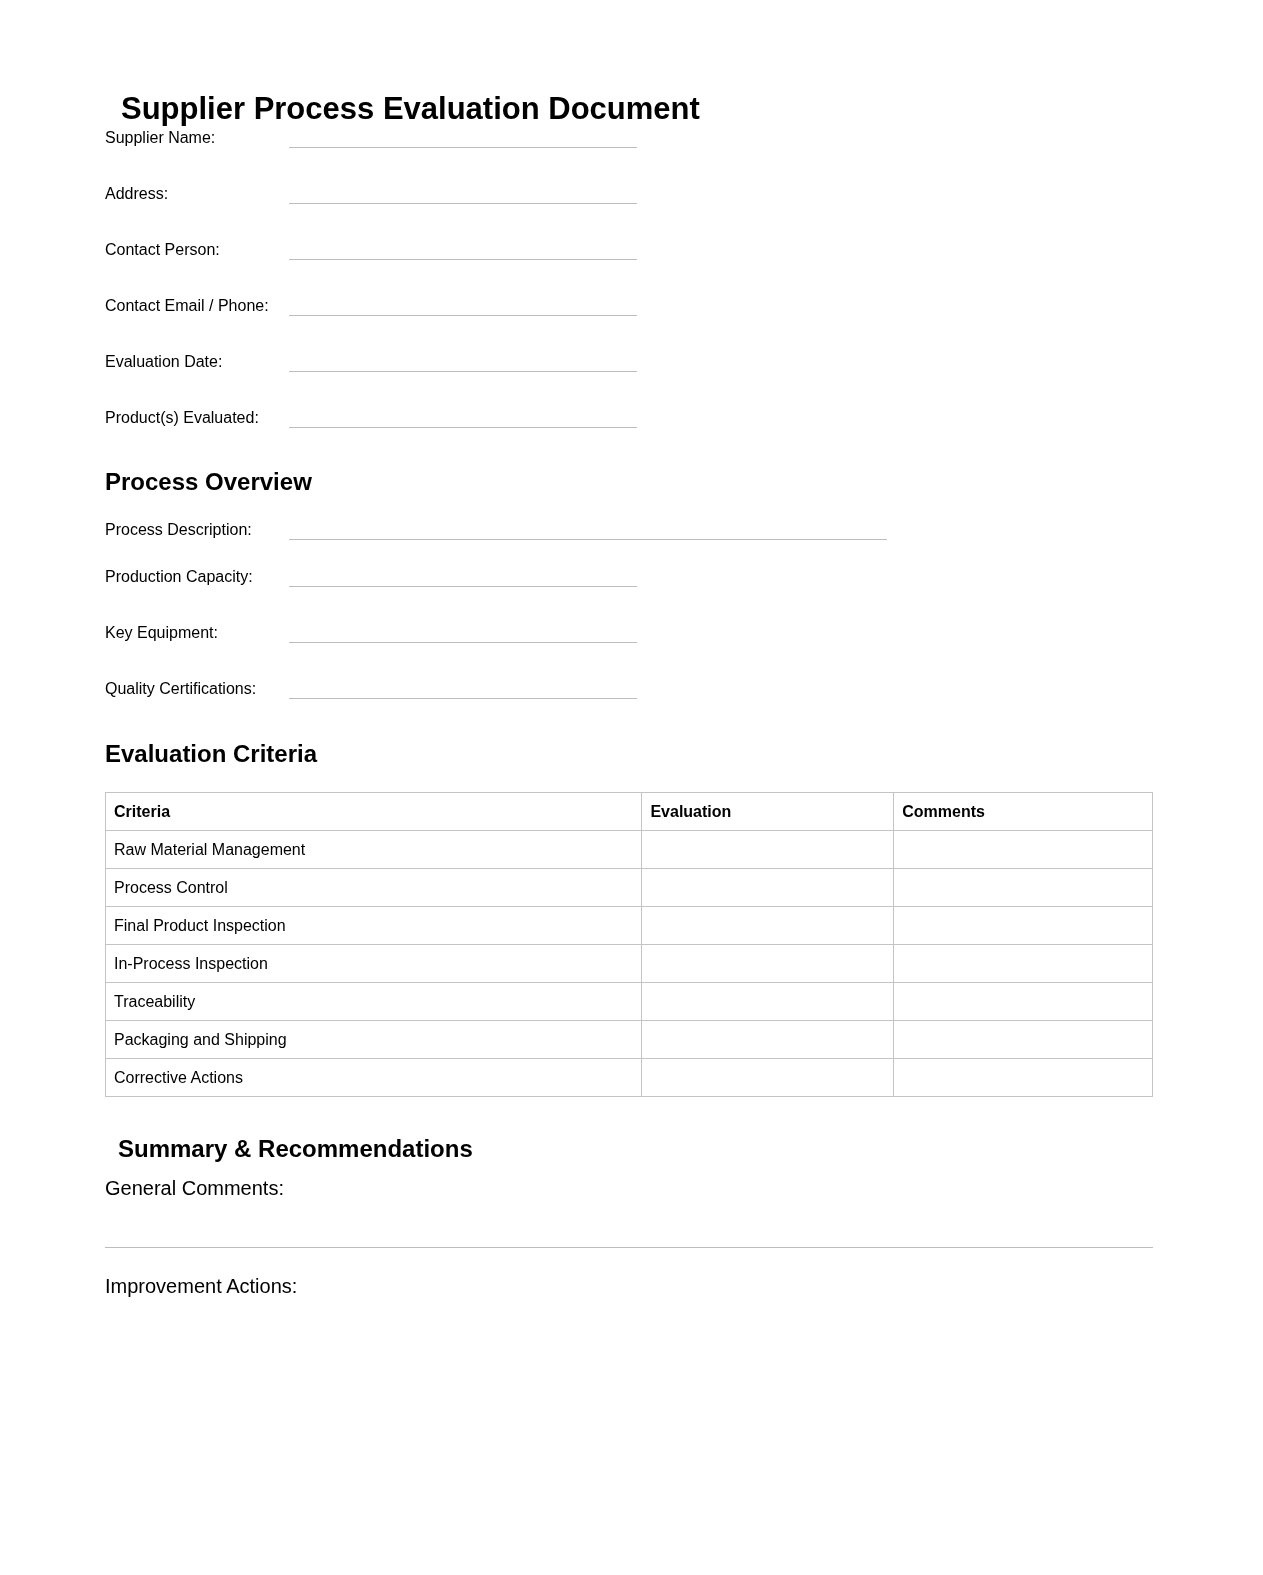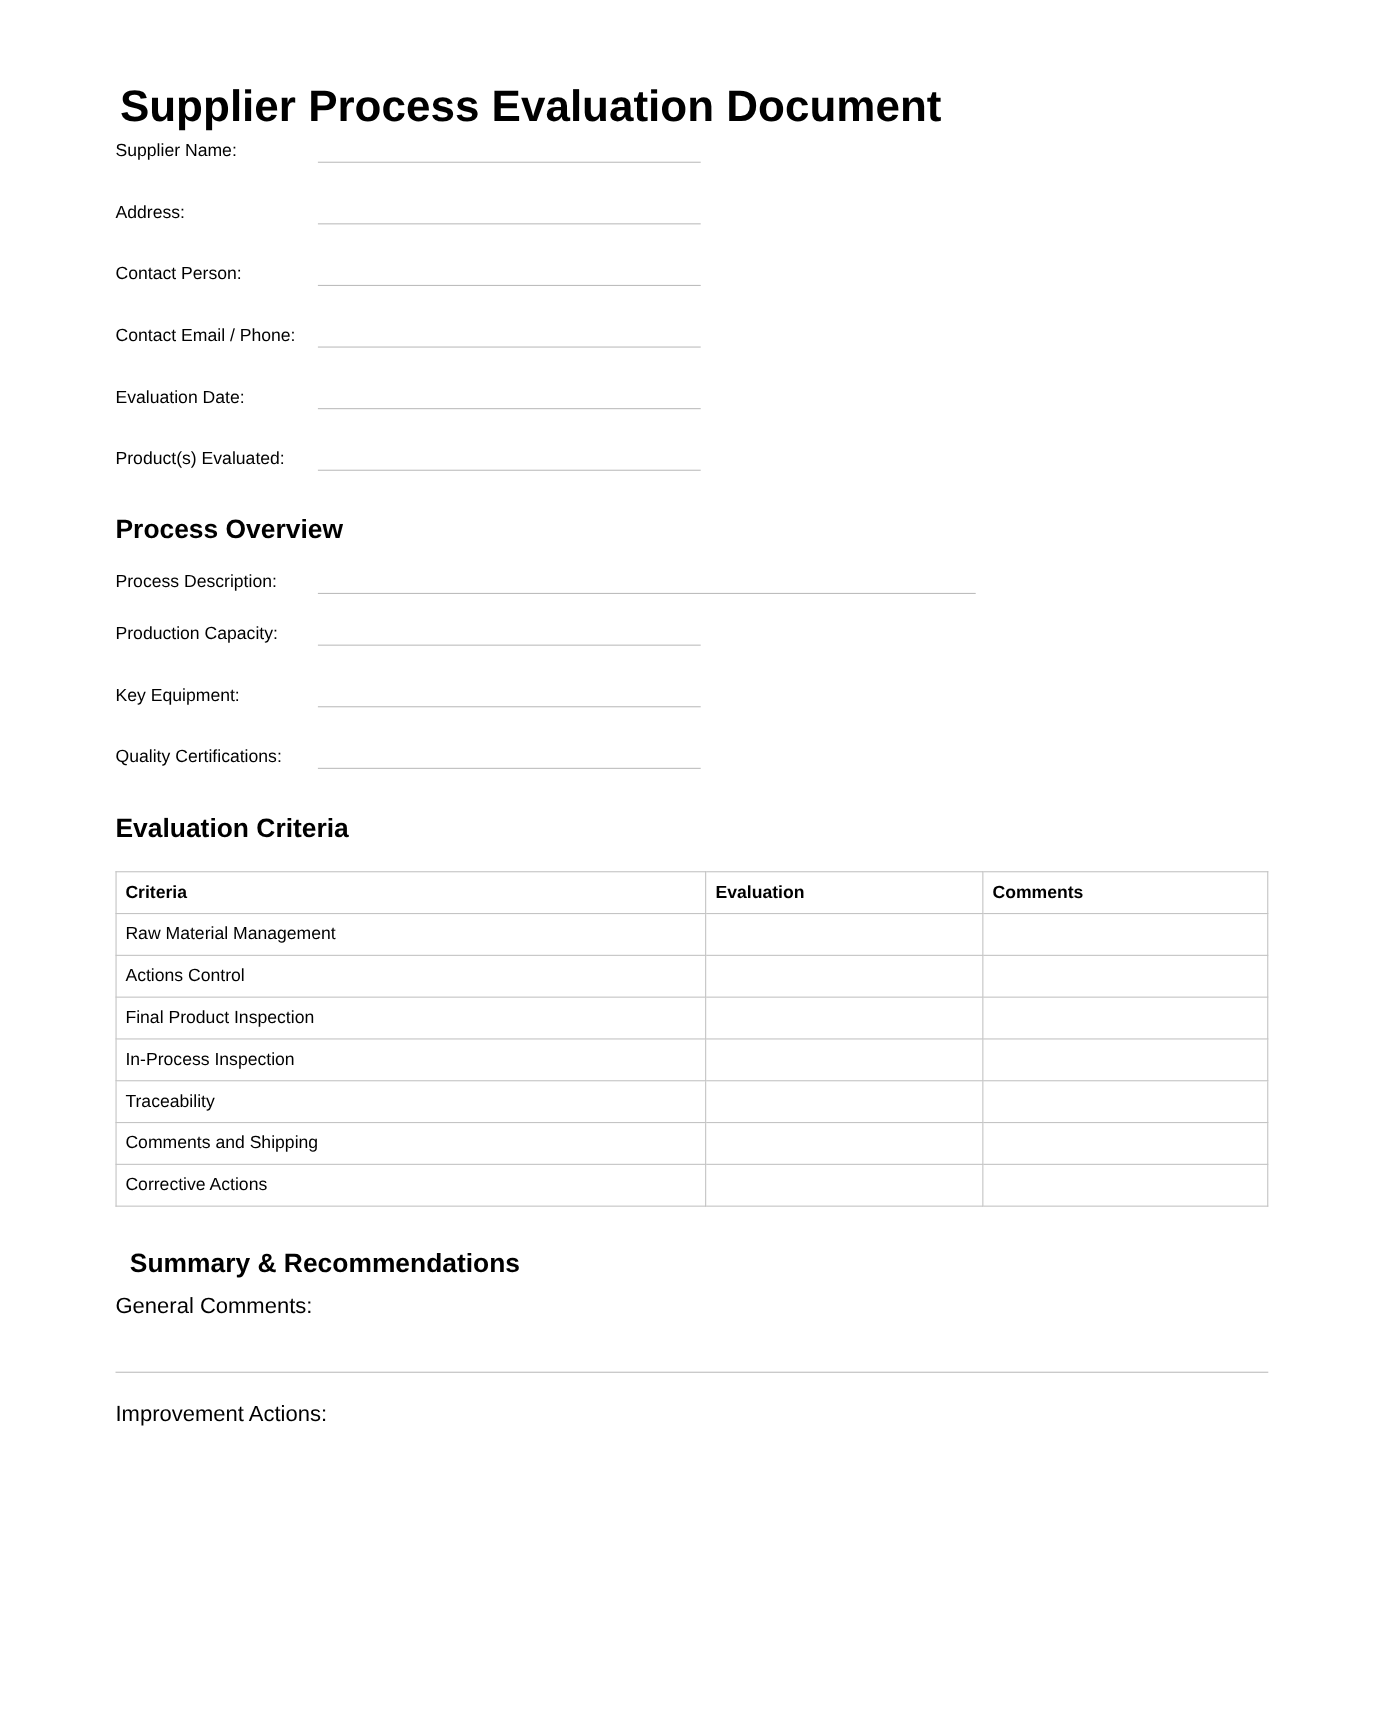--- a/index.html
+++ b/index.html
@@ -2,22 +2,22 @@
 <html><head>
   <meta charset="utf-8">
   <style>
     html, body { margin: 0; padding: 0; background: #ffffff; }
     body {
       width: 1263px; height: 1575px; position: relative; overflow: hidden;
       font-family: "Liberation Sans", sans-serif; color: #000;
     }
     .page { position: absolute; left: 105px; top: 0; width: 1048px; }
     h1 {
-      position: absolute; left: 0; top: 74px; margin: 4px;
-      font-size: 40px; font-weight: bold; line-height: 38px; white-space: nowrap;
+      position: absolute; left: 0; top: 74px; margin: 16px;
+      font-size: 31px; font-weight: bold; line-height: 38px; white-space: nowrap;
     }
     h2 {
       position: absolute; left: 0; margin: 0;
       font-size: 24px; font-weight: bold; line-height: 28px; white-space: nowrap;
     }
     .field { position: absolute; left: 0; height: 40px; width: 1048px; }
     .field .label {
       position: absolute; left: 0; top: 0; font-size: 16px; line-height: 20px; white-space: nowrap;
     }
     .field .line {
@@ -98,41 +98,41 @@
         <th class="col3">Comments</th>
       </tr>
     </thead>
     <tbody>
       <tr>
         <td>Raw Material Management</td>
         <td></td>
         <td></td>
       </tr>
       <tr>
-        <td>Actions Control</td>
+        <td>Process Control</td>
         <td></td>
         <td></td>
       </tr>
       <tr>
         <td>Final Product Inspection</td>
         <td></td>
         <td></td>
       </tr>
       <tr>
         <td>In-Process Inspection</td>
         <td></td>
         <td></td>
       </tr>
       <tr>
         <td>Traceability</td>
         <td></td>
         <td></td>
       </tr>
       <tr>
-        <td>Comments and Shipping</td>
+        <td>Packaging and Shipping</td>
         <td></td>
         <td></td>
       </tr>
       <tr>
         <td>Corrective Actions</td>
         <td></td>
         <td></td>
       </tr>
     </tbody>
   </table>

